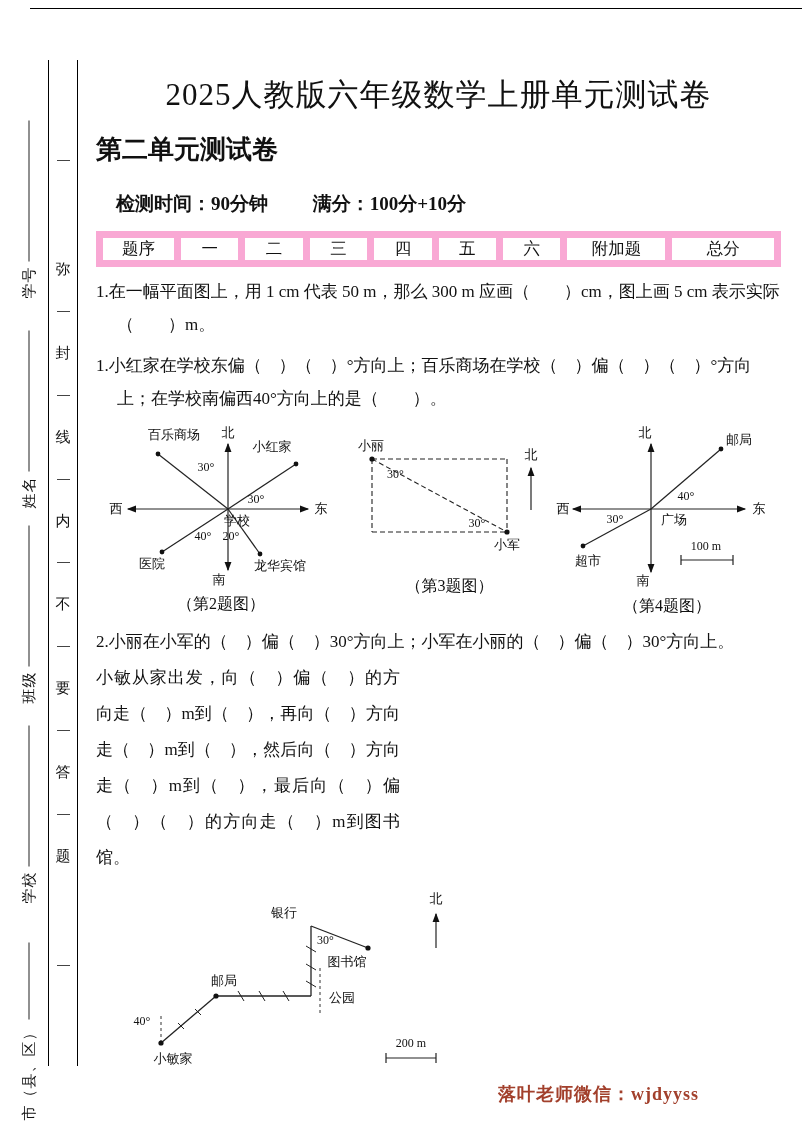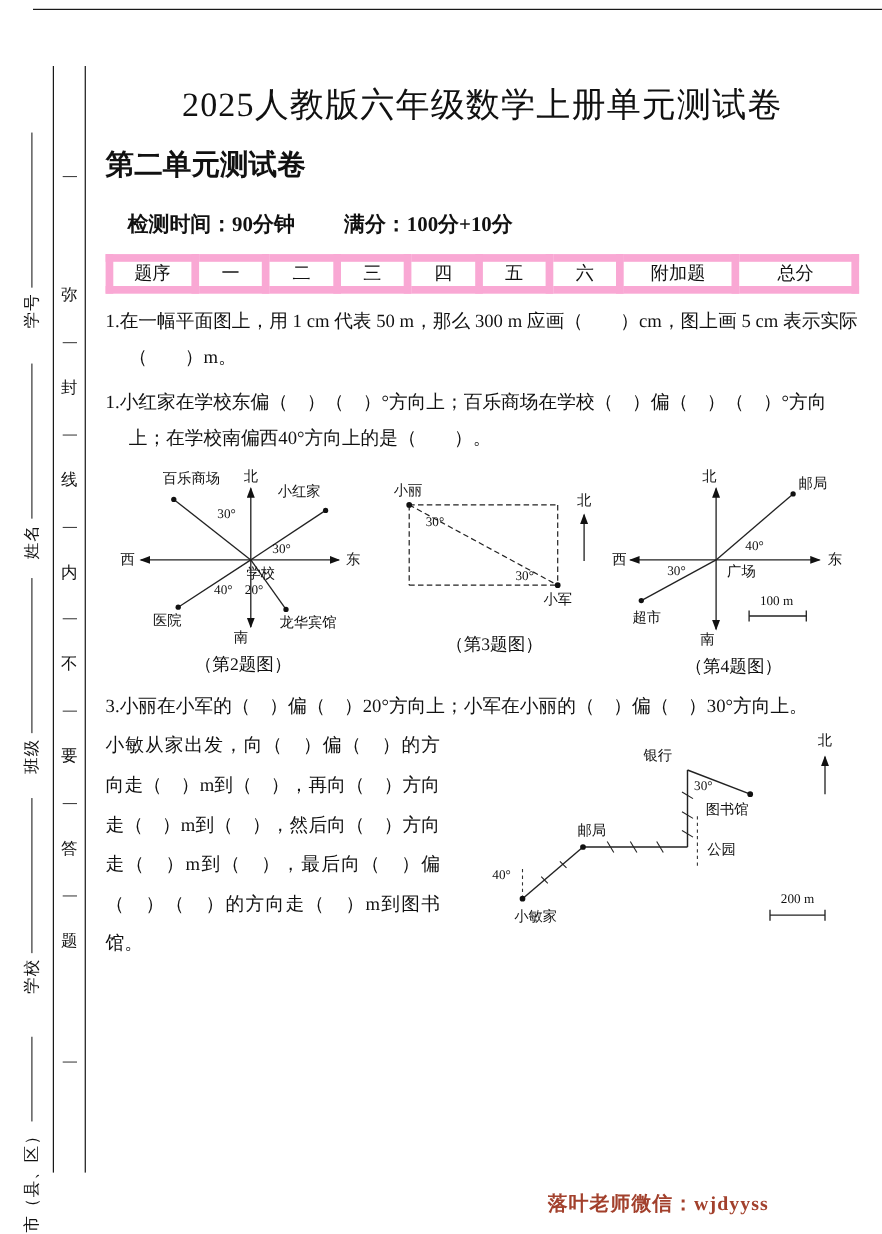--- a/index.html
+++ b/index.html
@@ -41,21 +41,21 @@
 
   .section-heading { margin-top:15px; font-size:17.5px; }
   .q { font-size:17px; line-height:1.92; margin-top:9px; padding-left:21px; text-indent:-21px; }
 
   .diagrams-row { margin-top:8px; display:flex; justify-content:space-between; align-items:flex-start; }
   .diag { display:flex; flex-direction:column; align-items:center; }
   .diag figcaption { font-size:16px; margin-top:2px; }
   svg text { fill:#111; font-family:"Liberation Serif","DejaVu Serif",serif; }
   .fs13 { font-size:13px; } .fs12 { font-size:12px; }
 
-  .q5-wrap { display:flex; gap:10px; margin-top:2px; }
+  .q5-wrap { display:flex; gap:10px; margin-top:2px;flex-direction:column; }
   .q5-fill { width:304px; font-size:17px; line-height:2.12; text-align:justify; }
   .q5-diagram { flex:1; }
 
   .footer { position:absolute; left:498px; top:1082px; font-size:18px; font-weight:bold;
             color:#a2402c; letter-spacing:1px; }
 </style>
 </head>
 <body>
 
 <div class="page">
@@ -251,21 +251,21 @@
           <text x="133" y="76" text-anchor="middle" class="fs12">40°</text>
           <text x="121" y="100" text-anchor="middle" class="fs13">广场</text>
           <text x="62" y="99" text-anchor="middle" class="fs12">30°</text>
           <text x="35" y="141" text-anchor="middle" class="fs13">超市</text>
           <text x="153" y="126" text-anchor="middle" class="fs12">100 m</text>
         </svg>
         <figcaption>（第4题图）</figcaption>
       </figure>
     </div>
 
-    <p class="q">3.小丽在小军的（　）偏（　）20°方向上；小军在小丽的（　）偏（　）30°方向上。</p>
+    <p class="q">2.小丽在小军的（　）偏（　）30°方向上；小军在小丽的（　）偏（　）30°方向上。</p>
 
     <div class="q5-wrap">
       <div class="q5-fill">小敏从家出发，向（　）偏（　）的方向走（　）m到（　），再向（　）方向走（　）m到（　），然后向（　）方向走（　）m到（　），最后向（　）偏（　）（　）的方向走（　）m到图书馆。</div>
       <div class="q5-diagram">
         <svg width="370" height="192" viewBox="0 0 370 192">
           <defs>
             <marker id="arwD" markerWidth="9" markerHeight="7" refX="7" refY="3" orient="auto">
               <path d="M0,0 L8,3 L0,6 z" fill="#111"></path>
             </marker>
           </defs>

